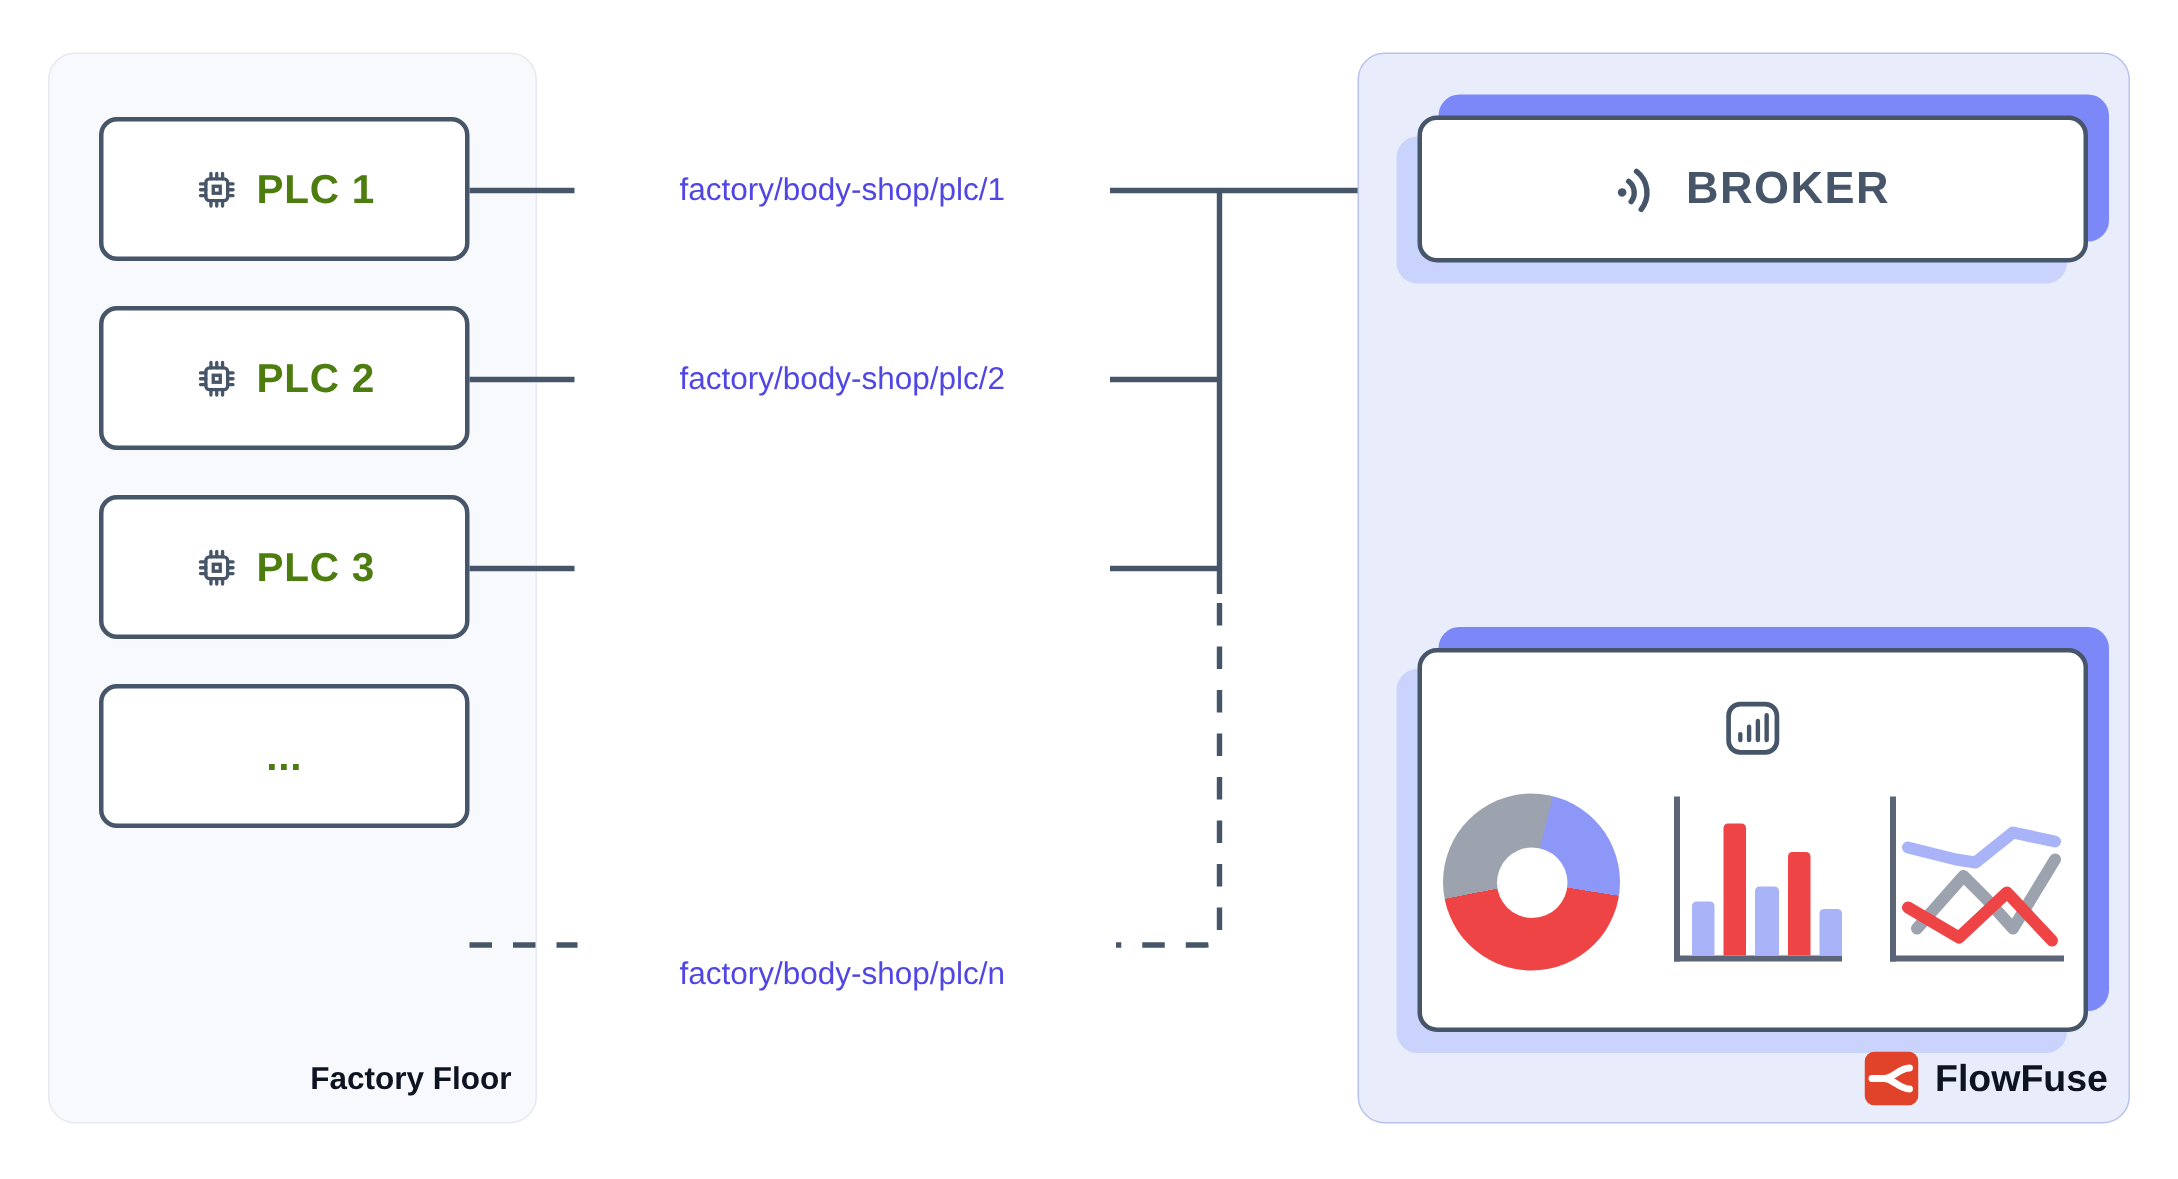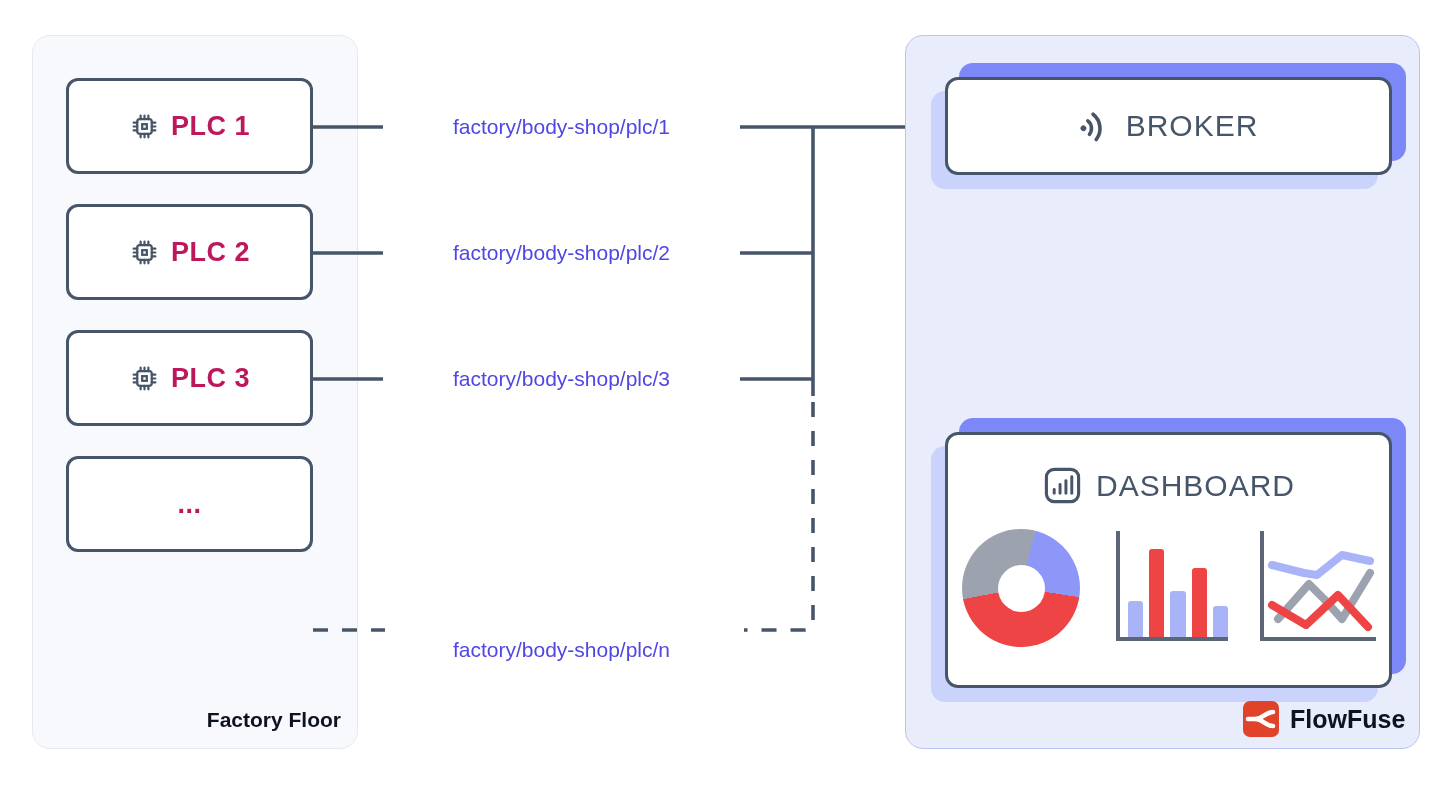--- a/index.html
+++ b/index.html
@@ -11,36 +11,36 @@
   .panel{position:absolute;border-radius:18px;box-sizing:border-box;}
   #factory-panel{left:32px;top:35px;width:326px;height:714px;background:#f8f9fc;border:1.5px solid #e7e9f0;}
   #cloud-panel{left:905px;top:35px;width:515px;height:714px;background:#e9ecfb;border:1.5px solid #b9c2f0;}
   .panel-caption{position:absolute;right:16px;bottom:16px;font-weight:bold;font-size:21px;color:#0d1321;margin-left:36px;}
   
   .plc-box{
     position:absolute;left:66px;width:247px;height:96px;background:#ffffff;
     border:3px solid #475569;border-radius:12px;box-sizing:border-box;
     display:flex;align-items:center;justify-content:center;gap:11px;
   }
-  .plc-label{font-weight:bold;font-size:27px;color:#be185d;letter-spacing:.5px;}
+  .plc-label{font-weight:bold;font-size:27px;color:#4d7c0f;letter-spacing:.5px;}
   .chip{display:flex;align-items:center;}
   
   .topic{
     position:absolute;font-family:Liberation Sans, sans-serif;font-size:21px;
     color:#4f46e5;text-align:center;height:28px;line-height:28px;white-space:nowrap;
   }
   
   .card-accent,.card-light{position:absolute;border-radius:14px;}
   .card-accent{background:#7c88f8;}
   .card-light{background:#c9d3fc;}
   .card{
     position:absolute;background:#ffffff;border:3.5px solid #475569;border-radius:13px;
     box-sizing:border-box;
   }
-  .card-title{font-weight:normal;font-size:30px;color:#475569;letter-spacing:1px;}
+  .card-title{font-weight:bold;font-size:30px;color:#475569;letter-spacing:1px;}
   
   #broker-accent{left:959px;top:63px;width:447px;height:98px;}
   #broker-light{left:931px;top:91px;width:447px;height:98px;}
   #broker-card{left:945px;top:77px;width:447px;height:98px;display:flex;align-items:center;justify-content:center;gap:13px;}
   
   #dash-accent{left:959px;top:418px;width:447px;height:256px;}
   #dash-light{left:931px;top:446px;width:447px;height:256px;}
   #dash-card{left:945px;top:432px;width:447px;height:256px;}
   #dash-header{position:absolute;left:0;top:30px;width:100%;display:flex;align-items:center;justify-content:center;gap:13px;}
   
@@ -141,21 +141,20 @@
       <path d="M1168 176 V268"></path>
       <path d="M1168 326 V414"></path>
     </g>
 
     <polygon points="926,116 944,127 926,138" fill="#475569"></polygon>
     <polygon points="1157,412 1179,412 1168,430" fill="#475569"></polygon>
   </svg>
 
   <div class="topic" style="left:383px;top:113px;width:357px">factory/body-shop/plc/1</div>
   <div class="topic" style="left:383px;top:239px;width:357px">factory/body-shop/plc/2</div>
-  <div class="topic" style="left:383px;top:365px;width:357px">factory/body-shop/plc/3</div>
   <div class="topic" style="left:383px;top:636px;width:357px">factory/body-shop/plc/n</div>
   <div class="topic" style="left:988px;top:283px;width:360px">factory/body-shop/plc/#</div>
 
   <div id="cloud-panel" class="panel"></div>
 
   <div id="broker-accent" class="card-accent"></div>
   <div id="broker-light" class="card-light"></div>
   <div id="broker-card" class="card">
     <span style="display:flex">
       <svg width="34" height="34" viewBox="0 0 32 32">
@@ -177,21 +176,20 @@
         <svg width="41" height="41" viewBox="0 0 42 42">
             <g stroke="#475569" fill="none" stroke-linecap="round">
               <rect x="4.5" y="4.5" width="33" height="33" rx="8" stroke-width="3.2"></rect>
               <path d="M12.5 29v-4" stroke-width="3"></path>
               <path d="M18.5 29v-9" stroke-width="3"></path>
               <path d="M24.5 29V16" stroke-width="3"></path>
               <path d="M30.5 29V12" stroke-width="3"></path>
             </g>
           </svg>
       </span>
-      <span class="card-title">DASHBOARD</span>
     </div>
 
     <div id="donut">
       <div id="donut-hole"></div>
     </div>
 
     <div id="mini-bars">
       <div class="mbar p" style="height:36px"></div>
       <div class="mbar r" style="height:88px"></div>
       <div class="mbar p" style="height:46px"></div>

